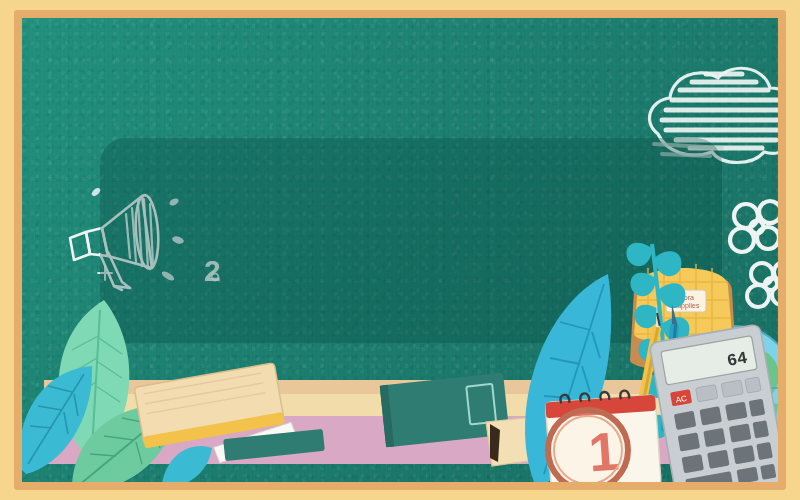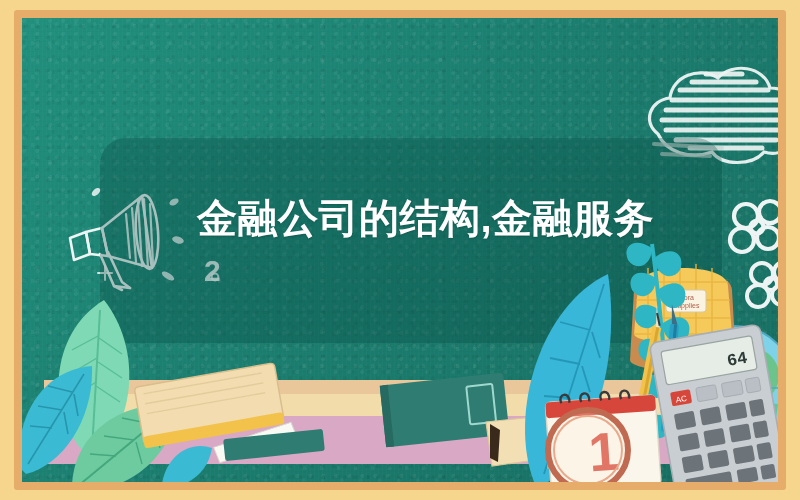--- a/index.html
+++ b/index.html
@@ -218,21 +218,20 @@
           <path d="M121 50 L141 24"></path>
             <path d="M110 38 L130 13"></path>
           <path d="M104 35 L126 11"></path>
             <path d="M97 32 L120 10"></path>
         </g>
       </svg>
     </div>
 
     <div class="title-panel"></div>
     <div class="title-text">
-      <div>金融公司的结构,金融服务</div>
     </div>
 
     <svg class="desk-surface" viewBox="0 0 756 110" width="756" height="110" preserveAspectRatio="none">
       <rect x="0" y="26" width="756" height="14" fill="#E9C79A"></rect>
       <rect x="0" y="40" width="756" height="22" fill="#F2DCA9"></rect>
       <rect x="0" y="62" width="756" height="48" fill="#D9A8C4"></rect>
     </svg>
 
     <svg style="position:absolute;left:-4px;bottom:4px;z-index:9;" viewBox="0 0 300 130" width="300" height="130">
 

